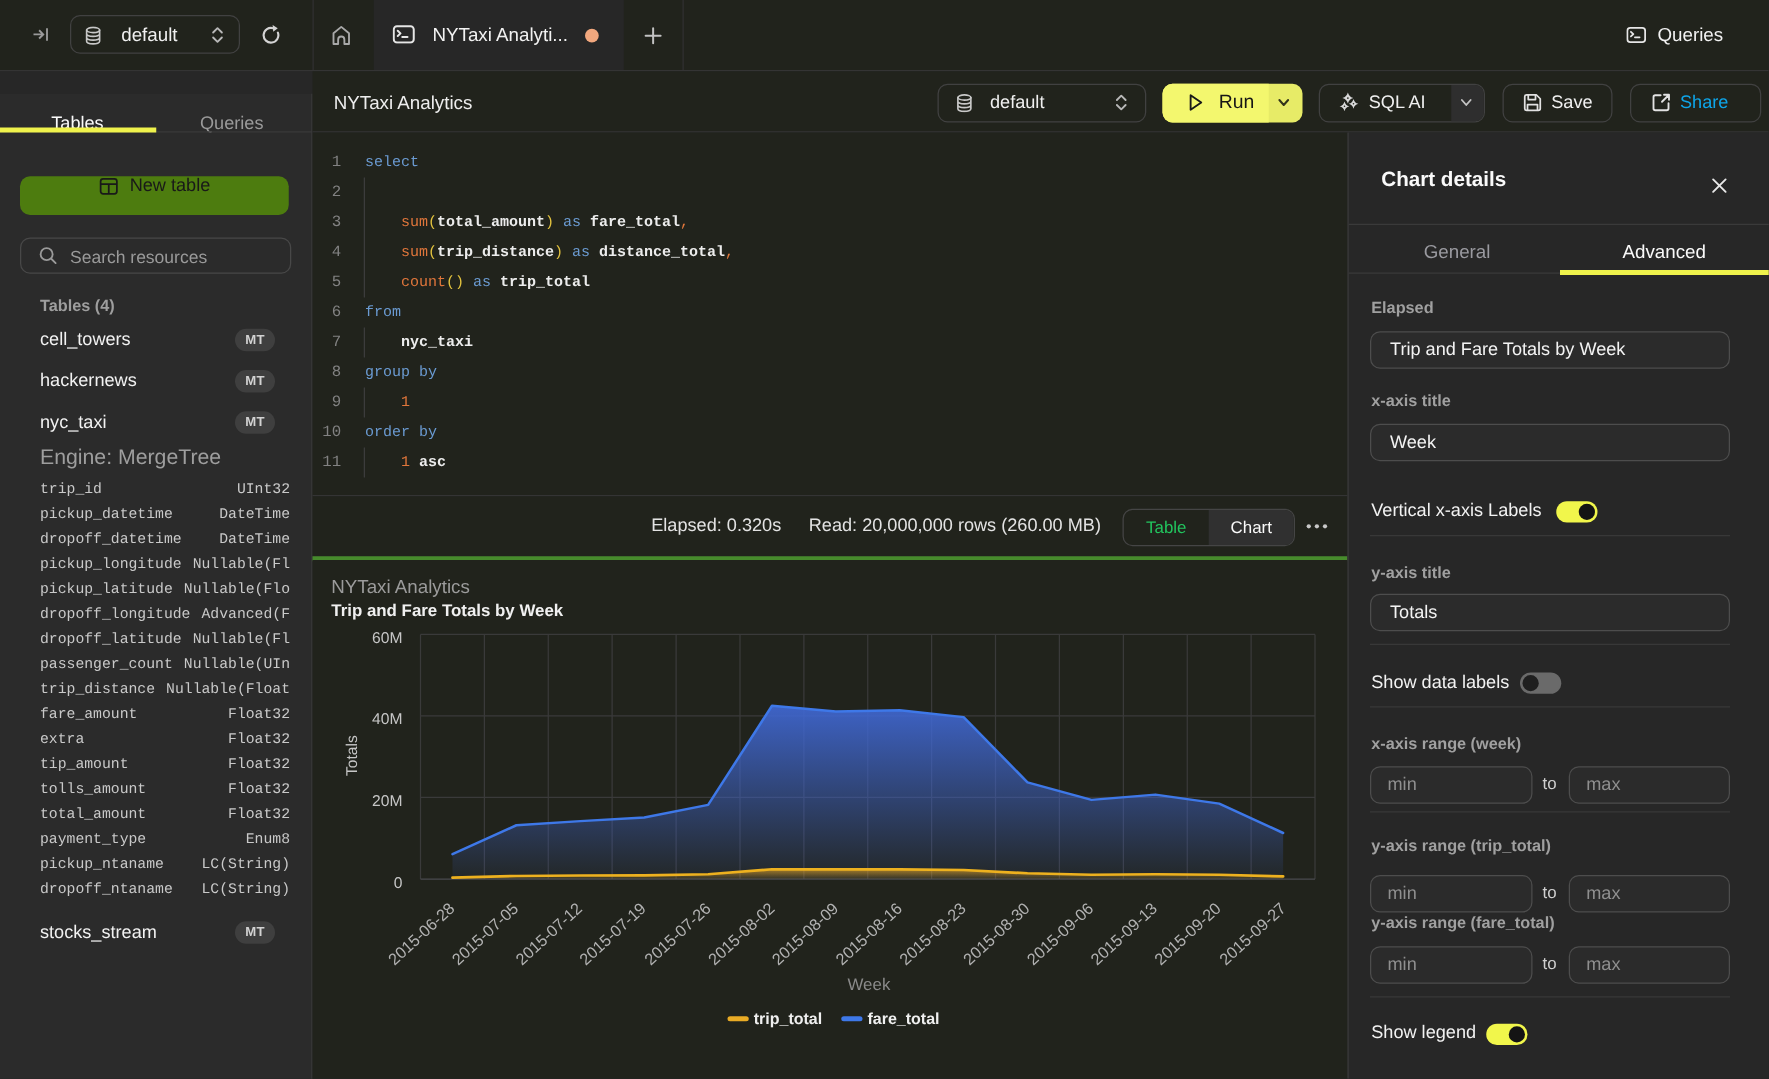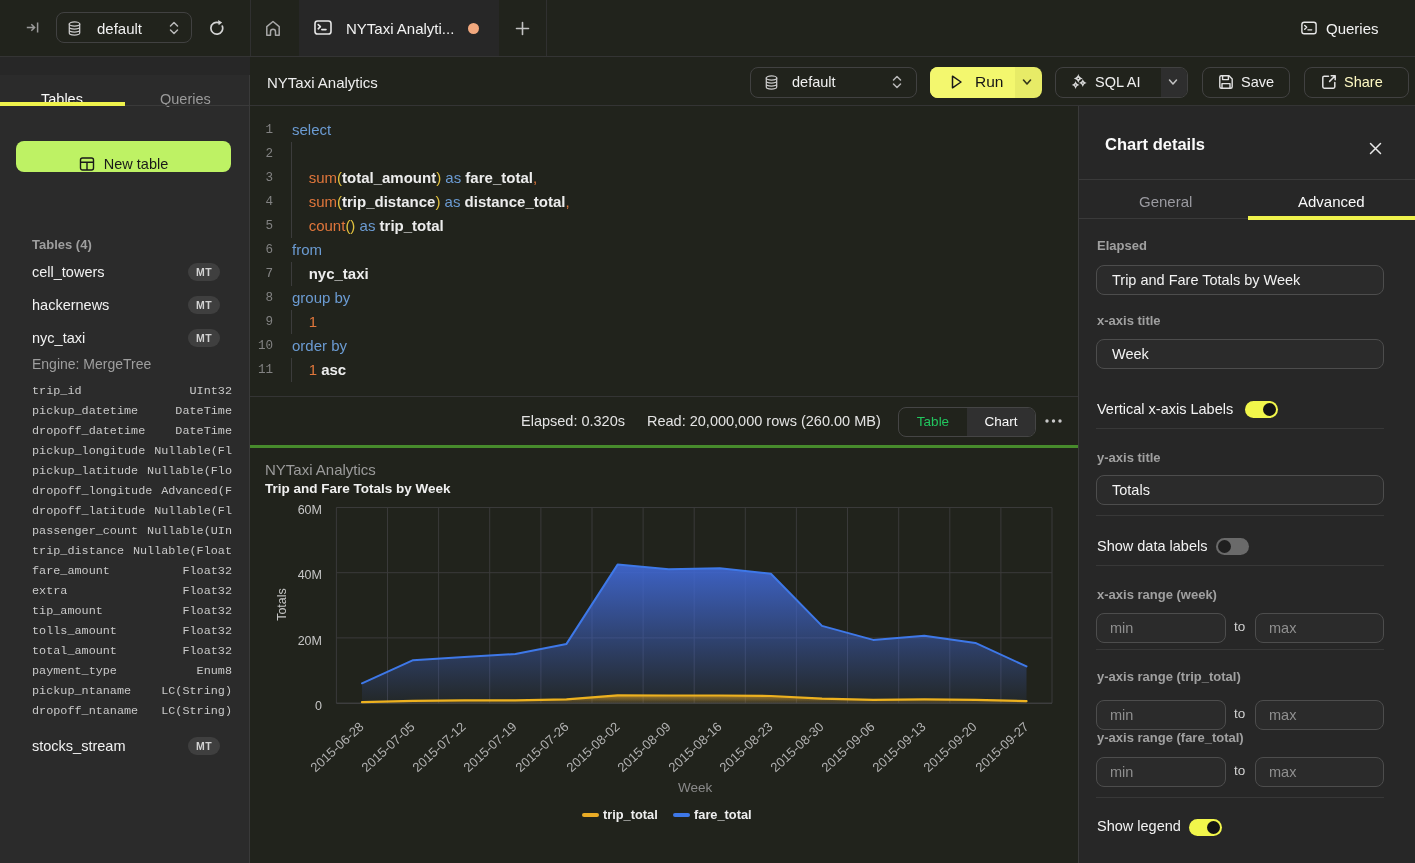--- a/index.html
+++ b/index.html
@@ -12,41 +12,41 @@
   #topbar { left:0; top:0; width:1415px; height:57px; background:#21231c; border-bottom:1px solid #343434; }
   .tsel { left:56px; top:12px; width:136px; height:31px; border:1px solid #414141; border-radius:8px; background:#26272a00; }
   #tabstrip { left:250px; top:0; width:300px; height:56px; border-left:1px solid #303030;}
   #activetab { left:299px; top:0; width:200px; height:56px; background:#272727; }
   .vsep { top:0; width:1px; height:56px; background:#303030; }
 
   
   #sidebar { left:0; top:57px; width:250px; height:806px; background:#2b2b2b; border-right:1px solid #3a3a3a;margin-top:18px; }
   #sbtabs { left:0; top:57px; width:250px; height:49px; border-bottom:1px solid #3a3a3a; }
   #sbtabs .yellowline { position:absolute; left:0; top:45px; width:125px; height:4px; background:#eff24c; }
-  .newtable { left:16px; top:66px; width:215px; height:31px; background:#bef264; border-radius:8px;
-    display:flex; align-items:flex-end; justify-content:center; gap:9px; color:#191919; font-size:14.5px; font-weight:500;}
+  .newtable { left:16px; top:66px; width:215px; height:31px; background:#4d7c0f; border-radius:8px;
+    display:flex; align-items:flex-start; justify-content:center; gap:9px; color:#191919; font-size:14.5px; font-weight:500;}
   .sbsearch { left:16px; top:115px; width:217px; height:29px; border:1px solid #484848; border-radius:8px;
     display:flex; align-items:center; gap:10px; padding-left:14px; color:#9a9a9a; font-size:14px; }
   .mtbadge { position:absolute; left:188px; width:32px; height:18px; background:#3f3f3f; border-radius:9px;
     color:#d2d2d2; font-size:10.5px; font-weight:bold; display:flex; align-items:center; justify-content:center; letter-spacing:.3px;}
   .tname { position:absolute; left:32px; color:#f2f2f2; font-size:14.5px; }
   .collabel { position:absolute; left:32px; color:#c9c9c9; font-size:11.8px; font-family:"Liberation Mono",monospace; }
   .coltype { position:absolute; right:17px; color:#c9c9c9; font-size:11.8px; font-family:"Liberation Mono",monospace; }
 
   
   #mainheader { left:250px; top:57px; width:1165px; height:49px; background:#21231c; border-bottom:1px solid #343434; }
   .hbtn { position:absolute; top:9.5px; height:31px; border:1px solid #414141; border-radius:8px;
      display:flex; align-items:center; color:#efefef; font-size:14.5px; }
 
   
   #editor { left:250px; top:106px; width:828px; height:291px; background:#21231c; border-bottom:1px solid #343434;}
   .gut { position:absolute; width:23px; left:0; text-align:right; color:#828282;
     font-family:"Liberation Mono",monospace; font-size:12.6px; line-height:24px; }
-  .cl { position:absolute; left:42px; white-space:pre; font-family:Liberation Sans, sans-serif;
-    font-size:15px; line-height:24px; color:#ececec; font-weight:bold;text-align:center; }
+  .cl { position:absolute; left:42px; white-space:pre; font-family:Liberation Mono, monospace;
+    font-size:12px; line-height:24px; color:#ececec; font-weight:bold;text-align:center; }
   .kw { color:#6b9bd2; font-weight:normal; }
   .fn { color:#e0763b; font-weight:normal; }
   .pa { color:#e2c23e; font-weight:normal; }
   .guide { position:absolute; left:40.5px; width:1px; background:#3c3c3c; }
 
   
   #resultsbar { left:250px; top:397px; width:828px; height:48px; background:#21231c; }
   #greenline { left:250px; top:445px; width:828px; height:3.5px; background:#478b2c; }
 
   
@@ -122,28 +122,35 @@
     <span class="abs" style="left:160px;top:16px;font-size:14.5px;color:#9a9a9a">Queries</span>
 
     <div class="abs newtable">
       <svg width="16" height="16" viewBox="0 0 16 16" fill="none" stroke="#191919" stroke-width="1.4" stroke-linejoin="round">
         <rect x="1.5" y="2" width="13" height="12" rx="2"></rect>
         <path d="M1.5 6.2 L14.5 6.2 M8 6.2 L8 14"></path>
       </svg>
       <span>New table</span>
     </div>
 
+    <div class="abs sbsearch">
+      <svg width="15" height="15" viewBox="0 0 15 15" fill="none" stroke="#9a9a9a" stroke-width="1.5" stroke-linecap="round">
+        <circle cx="6.3" cy="6.3" r="4.8"></circle>
+          <path d="M10 10 L13.5 13.5"></path>
+      </svg>
+      <span>Search resources</span>
+    </div>
     <span class="abs" style="left:32px;top:162px;font-size:13px;font-weight:bold;color:#9e9e9e">Tables (4)</span>
     <span class="tname" style="top:189px">cell_towers</span>
       <span class="mtbadge" style="top:188px">MT</span>
     <span class="tname" style="top:222px">hackernews</span>
       <span class="mtbadge" style="top:221px">MT</span>
     <span class="tname" style="top:255px">nyc_taxi</span>
       <span class="mtbadge" style="top:254px">MT</span>
-    <span class="abs" style="left:32px;top:281px;font-size:14px;color:#9e9e9e">Engine: MergeTree</span>
+    <span class="abs" style="left:32px;top:281px;font-size:17px;color:#9e9e9e">Engine: MergeTree</span>
 
     <span class="collabel" style="top:309px">trip_id</span>
       <span class="coltype" style="top:309px">UInt32</span>
     <span class="collabel" style="top:329px">pickup_datetime</span>
       <span class="coltype" style="top:329px">DateTime</span>
     <span class="collabel" style="top:349px">dropoff_datetime</span>
       <span class="coltype" style="top:349px">DateTime</span>
     <span class="collabel" style="top:369px">pickup_longitude</span>
       <span class="coltype" style="top:369px">Nullable(Fl</span>
     <span class="collabel" style="top:389px">pickup_latitude</span>
@@ -217,21 +224,21 @@
       <path d="M1.8 3.3 C1.8 2.5 2.5 1.8 3.3 1.8 L11 1.8 L14.2 5 L14.2 12.7 C14.2 13.5 13.5 14.2 12.7 14.2 L3.3 14.2 C2.5 14.2 1.8 13.5 1.8 12.7 Z"></path>
       <path d="M4.6 1.8 L4.6 5.6 L10.4 5.6 L10.4 1.8 M4 14.2 L4 9.6 L12 9.6 L12 14.2"></path>
     </svg>
     <span class="abs" style="left:991px;top:17px;font-size:14.5px;color:#f0f0f0">Save</span>
 
     <div class="hbtn" style="left:1054px;width:105px;"></div>
     <svg class="abs" style="left:1071px;top:17px" width="16" height="16" viewBox="0 0 16 16" fill="none" stroke="#e2e2e2" stroke-width="1.5" stroke-linecap="round" stroke-linejoin="round">
       <path d="M13.8 8.5 L13.8 12.8 C13.8 13.6 13.2 14.2 12.4 14.2 L3.2 14.2 C2.4 14.2 1.8 13.6 1.8 12.8 L1.8 3.6 C1.8 2.8 2.4 2.2 3.2 2.2 L7.5 2.2"></path>
       <path d="M10.2 1.8 L14.2 1.8 L14.2 5.8 M14 2 L8.6 7.4"></path>
     </svg>
-    <span class="abs" style="left:1094px;top:17px;font-size:14.5px;color:#fef9c3">Share</span>
+    <span class="abs" style="left:1094px;top:17px;font-size:14.5px;color:#0ea5e9">Share</span>
   </div>
   <div class="abs" id="editor">
     <div class="gut" style="top:11.5px">1<br>2<br>3<br>4<br>5<br>6<br>7<br>8<br>9<br>10<br>11</div>
     <div class="guide" style="top:35.5px;height:96px"></div>
     <div class="guide" style="top:155.5px;height:24px"></div>
     <div class="guide" style="top:203.5px;height:24px"></div>
     <div class="guide" style="top:251.5px;height:24px"></div>
     <div class="cl" style="top:11.5px"><span class="kw">select</span></div>
     <div class="cl" style="top:59.5px">    <span class="fn">sum</span><span class="pa">(</span>total_amount<span class="pa">)</span> <span class="kw">as</span> fare_total<span class="fn">,</span></div>
     <div class="cl" style="top:83.5px">    <span class="fn">sum</span><span class="pa">(</span>trip_distance<span class="pa">)</span> <span class="kw">as</span> distance_total<span class="fn">,</span></div>

